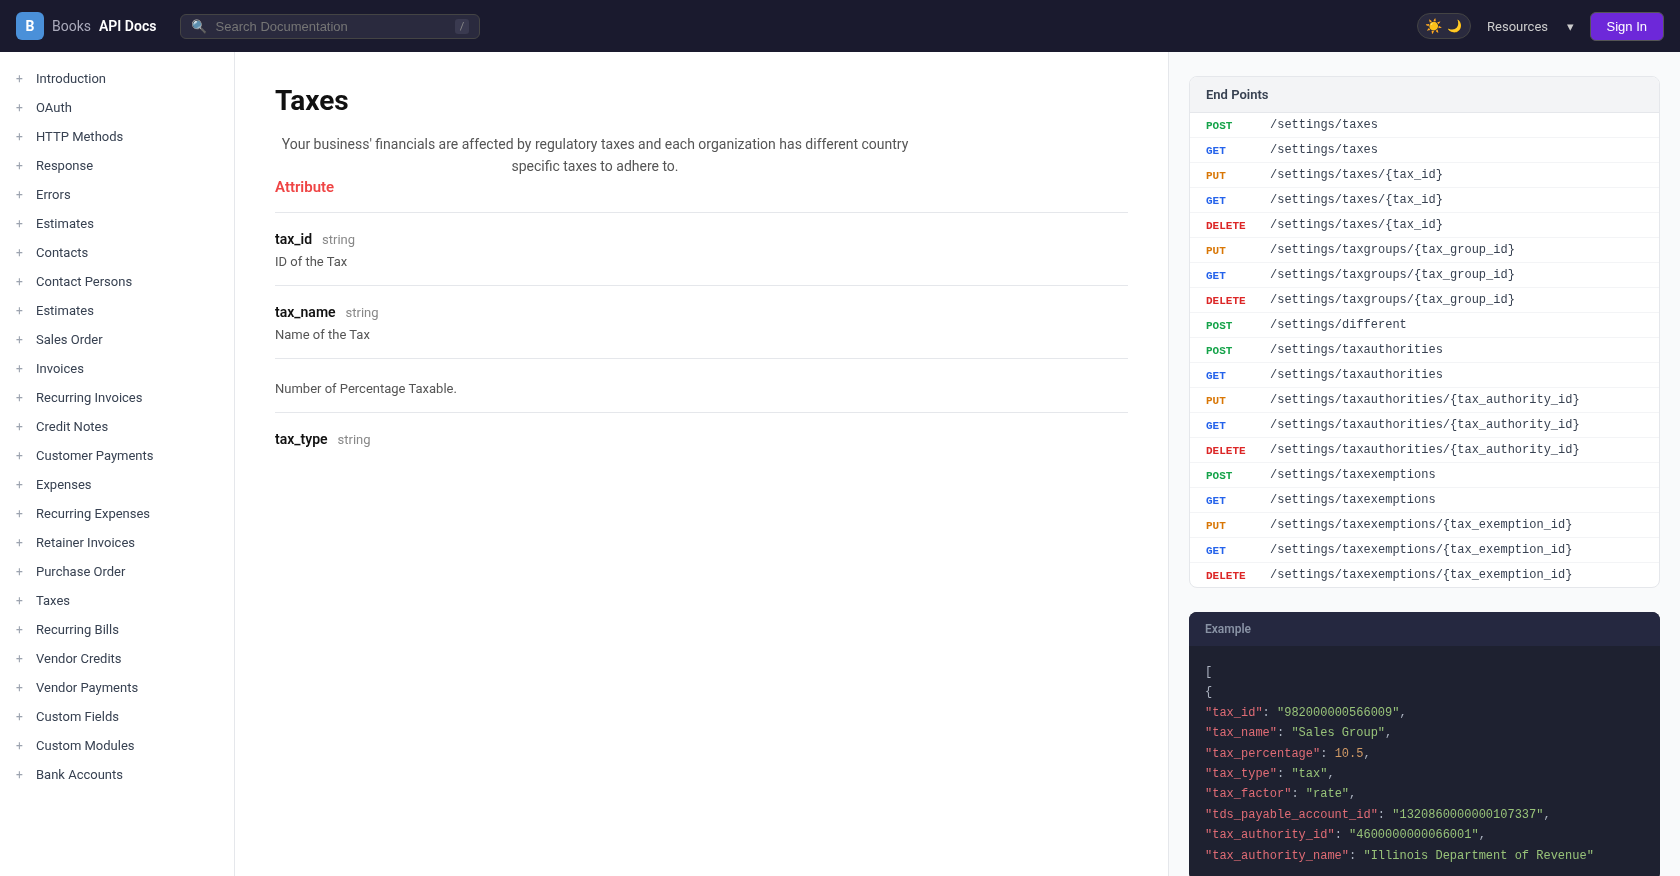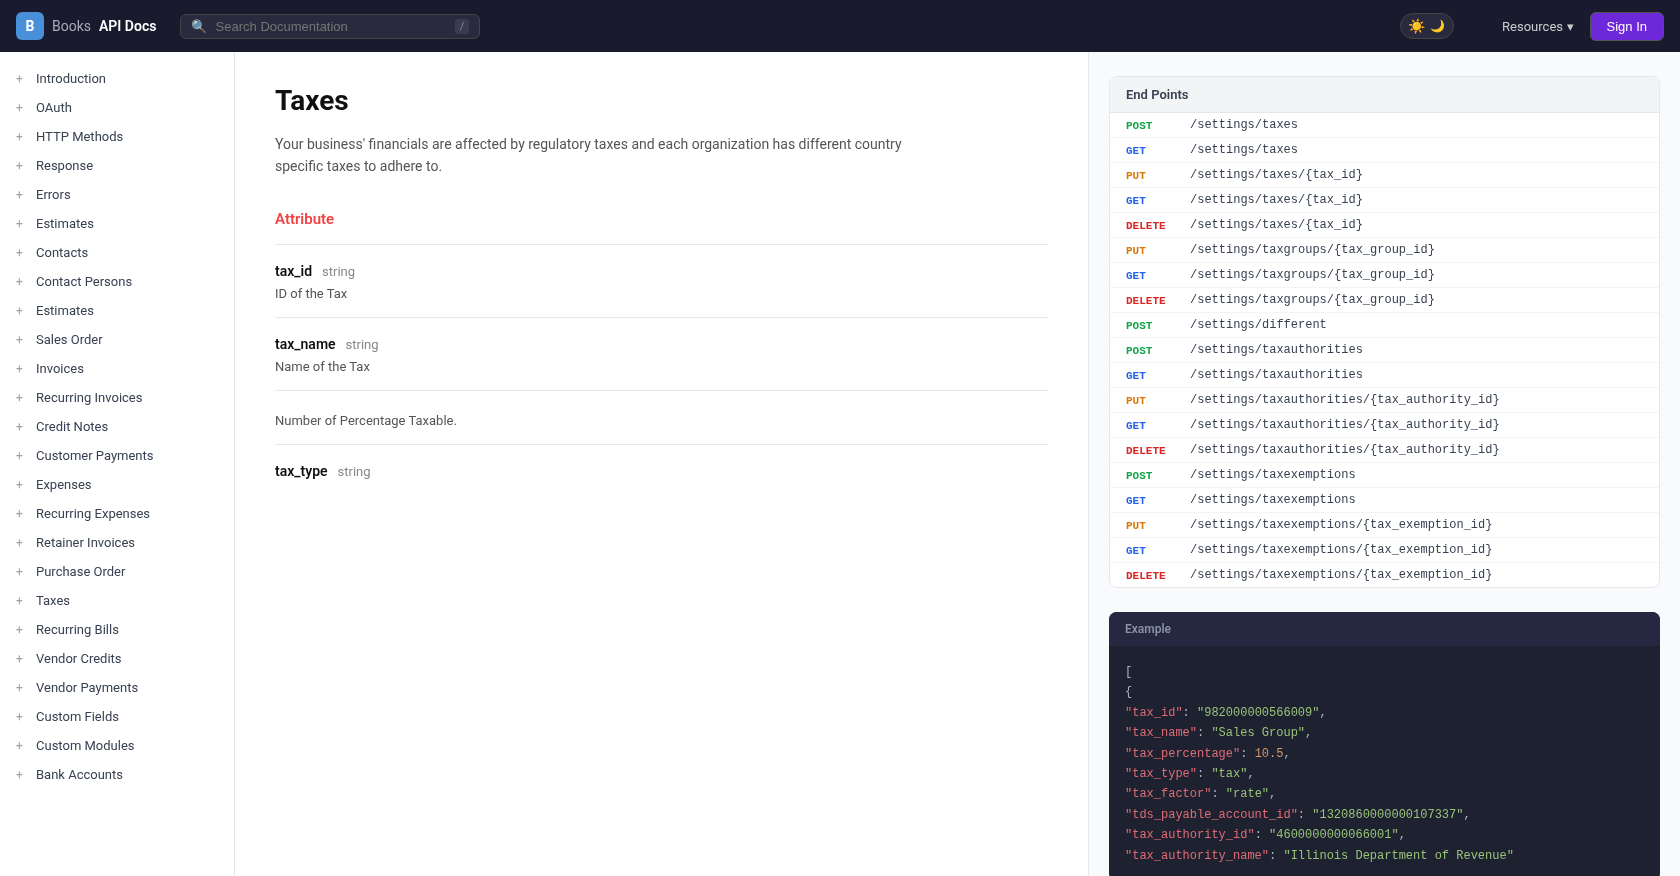--- a/index.html
+++ b/index.html
@@ -80,22 +80,21 @@
       cursor: pointer;
     }
     .theme-sun { color: #f4c542; font-size: 14px; }
     .theme-moon { color: #aaa; font-size: 12px; }
     .header-resources {
       color: #ccc;
       font-size: 13px;
       cursor: pointer;
       display: flex;
       align-items: center;
-      gap: 4px;
-      margin-left: 32px;
+      gap: 19px;
     }
     .header-signin {
       background: #6d28d9;
       border: 1px solid #555;
       color: #fff;
       border-radius: 6px;
       padding: 6px 16px;
       font-size: 13px;
       cursor: pointer;
     }
@@ -142,21 +141,21 @@
       font-size: 28px;
       font-weight: 700;
       color: #111;
       margin-bottom: 16px;
     }
     .page-description {
       font-size: 14px;
       color: #555;
       line-height: 1.6;
       max-width: 640px;
-      margin-bottom: 32px;
+      text-align: center;
     }
 
     
     .attribute-header {
       font-size: 15px;
       font-weight: 600;
       color: #ef4444;
       margin-bottom: 16px;
     }
     .attribute-item {
@@ -174,21 +173,21 @@
       margin-left: 6px;
     }
     .attribute-desc {
       font-size: 13px;
       color: #555;
       margin-top: 6px;
     }
 
     
     .right-panel {
-      width: 592px;
+      width: 512px;
       flex-shrink: 0;
       overflow-y: auto;
       padding: 24px 20px;
       background: #f9fafb;
       border-left: 1px solid #e5e7eb;
     }
 
     
     .endpoints-box {
       background: #fff;

